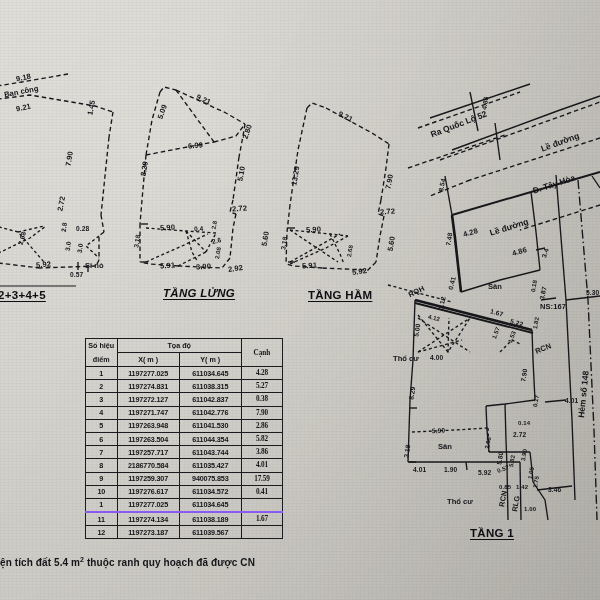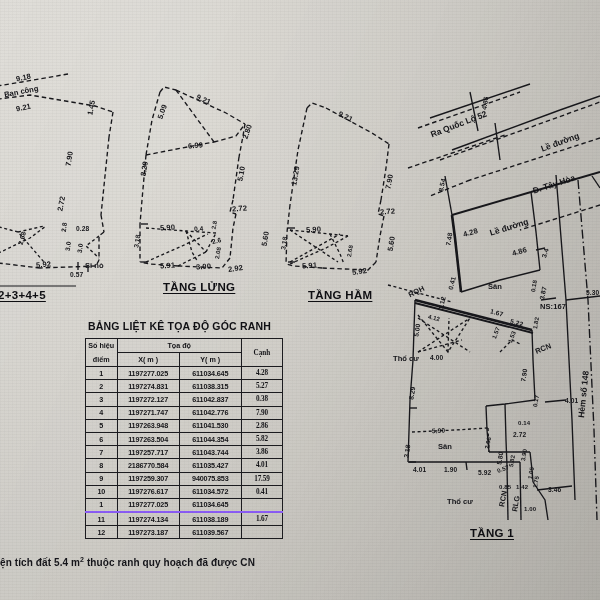--- a/index.html
+++ b/index.html
@@ -228,21 +228,21 @@
   <div class="lbl dim sm" style="left:131px;top:238px;transform:rotate(-80deg);">3.18</div>
   <div class="lbl dim" style="left:160px;top:224px;transform:rotate(-4deg);">5.90</div>
   <div class="lbl dim sm" style="left:194px;top:226px;transform:rotate(-4deg);">0.4</div>
   <div class="lbl dim xs" style="left:210px;top:222px;transform:rotate(-80deg);">2.8</div>
   <div class="lbl dim sm" style="left:212px;top:238px;transform:rotate(-12deg);">2.6</div>
   <div class="lbl dim xs" style="left:212px;top:250px;transform:rotate(-80deg);">2.08</div>
   <div class="lbl dim" style="left:160px;top:262px;transform:rotate(-4deg);">5.91</div>
   <div class="lbl dim" style="left:196px;top:263px;transform:rotate(-4deg);">3.00</div>
   <div class="lbl dim" style="left:228px;top:265px;transform:rotate(-8deg);">2.92</div>
   <div class="lbl dim" style="left:258px;top:235px;transform:rotate(-80deg);">5.60</div>
-  <div class="lbl plantitle u" style="left:163px;top:282px;">TẦNG LỬNG</div>
+  <div class="lbl plantitle u" style="left:163px;top:288px;font-style:italic;">TẦNG LỬNG</div>
 
   <div class="lbl dim" style="left:338px;top:113px;transform:rotate(26deg);">9.21</div>
   <div class="lbl dim" style="left:286px;top:172px;transform:rotate(-80deg);">13.29</div>
   <div class="lbl dim" style="left:382px;top:178px;transform:rotate(-78deg);">7.90</div>
   <div class="lbl dim" style="left:380px;top:208px;transform:rotate(-4deg);">2.72</div>
   <div class="lbl dim" style="left:384px;top:240px;transform:rotate(-80deg);">5.60</div>
   <div class="lbl dim sm" style="left:278px;top:240px;transform:rotate(-80deg);">3.18</div>
   <div class="lbl dim" style="left:306px;top:226px;transform:rotate(-4deg);">5.90</div>
   <div class="lbl dim xs" style="left:344px;top:248px;transform:rotate(-80deg);">2.68</div>
   <div class="lbl dim" style="left:302px;top:262px;transform:rotate(-4deg);">5.91</div>
@@ -305,21 +305,20 @@
   <div class="lbl dim sm" style="left:548px;top:487px;">3.46</div>
   <div class="lbl dim xs" style="left:524px;top:506px;">1.00</div>
   <div class="lbl dim sm" style="left:565px;top:398px;">4.01</div>
   <div class="lbl dim sm" style="left:586px;top:290px;">5.30</div>
   <div class="lbl dim xs" style="left:528px;top:283px;transform:rotate(-80deg);">0.18</div>
   <div class="lbl dim xs" style="left:530px;top:320px;transform:rotate(-80deg);">1.82</div>
   <div class="lbl dim sm" style="left:470px;top:240px;opacity:0;">4.28</div>
 
   <div class="lbl plantitle u" style="left:470px;top:528px;">TẦNG 1</div>
 
-  <div id="tbl-title">BẢNG LIỆT KÊ TỌA ĐỘ GÓC RANH</div>
   <div id="tbl-wrap">
     <table>
       <thead>
         <tr>
           <th class="c-id noborder-b" rowspan="1">Số hiệu</th>
           <th colspan="2">Tọa độ</th>
           <th class="c-e" rowspan="2">Cạnh</th>
         </tr>
         <tr>
           <th class="c-id noborder-t">điểm</th>

